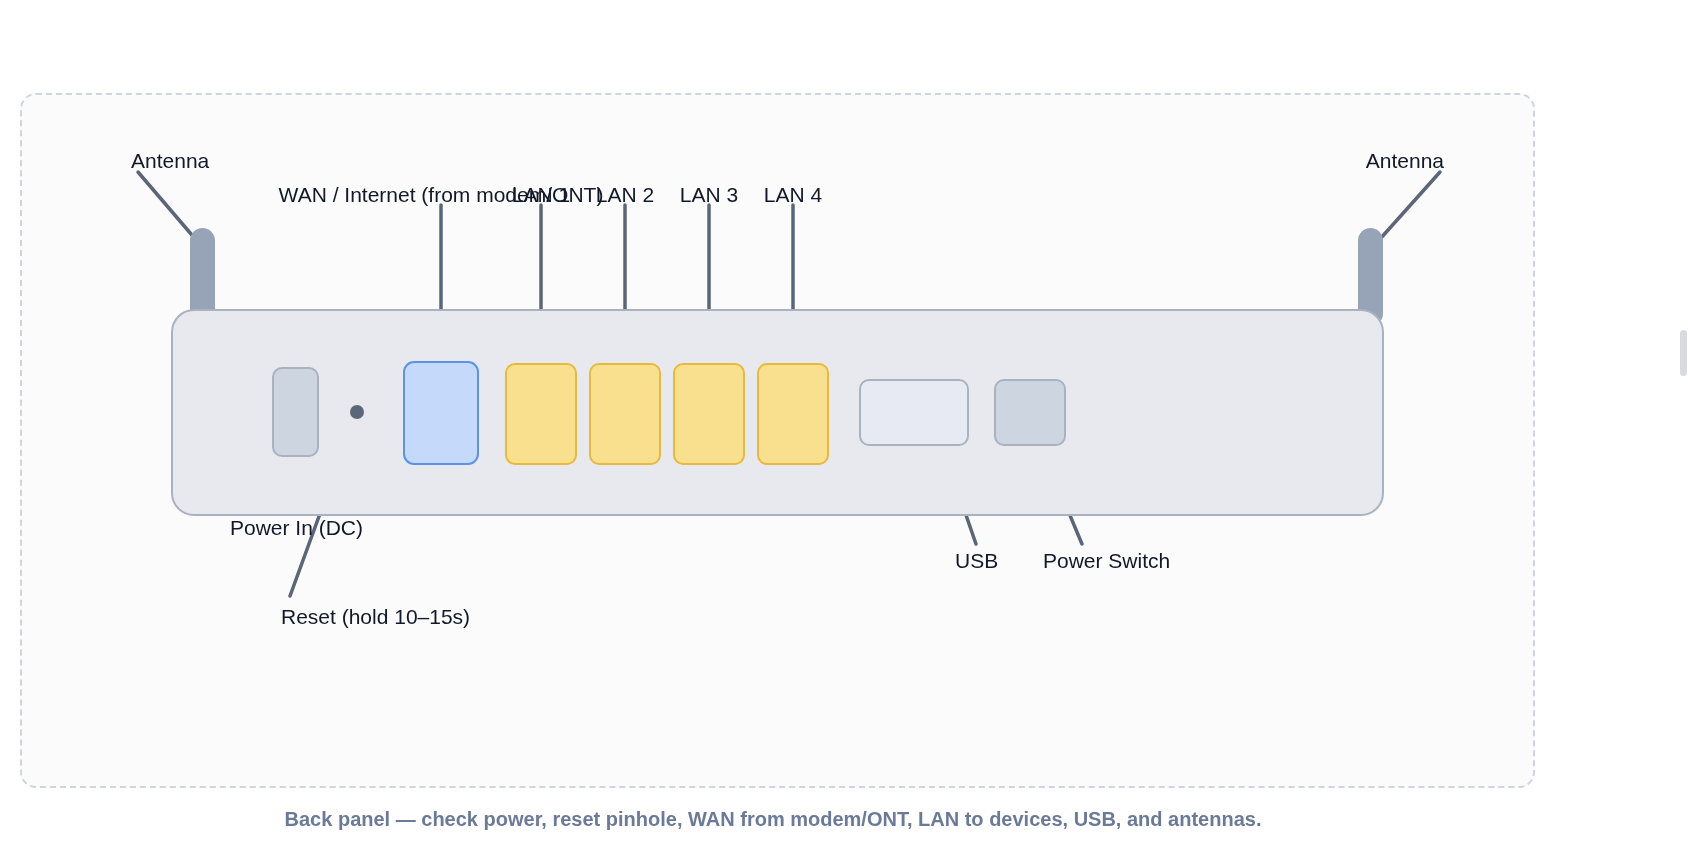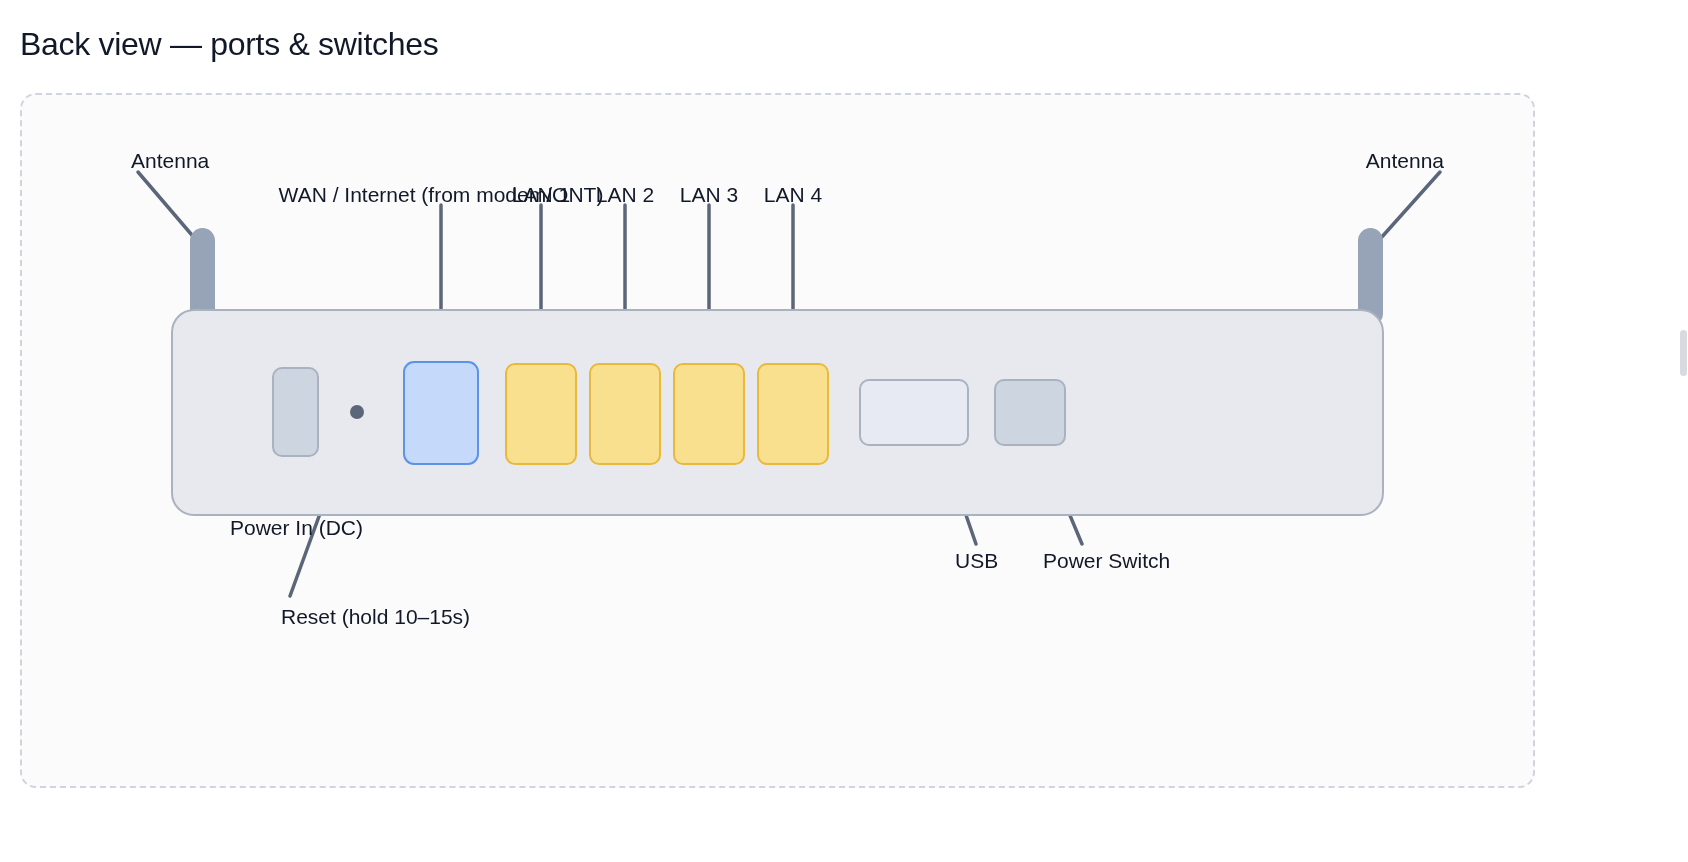--- a/index.html
+++ b/index.html
@@ -90,21 +90,20 @@
     border-radius: 4px;
     background: #b9bcc4;
     opacity: 0.55;
   }
 </style>
 </head>
 <body>
 
 <div id="root">
 
-  <div class="page-title">Back view — ports &amp; switches</div>
 
   <div class="diagram-frame"></div>
 
   <svg class="diagram-svg" viewBox="0 0 1688 862">
 
     <g stroke="#5b6679" stroke-width="3.5" stroke-linecap="round" fill="none">
       <line x1="138" y1="172" x2="203" y2="248"></line>
       <line x1="1440" y1="172" x2="1372" y2="248"></line>
       <line x1="441" y1="205" x2="441" y2="366"></line>
       <line x1="541" y1="205" x2="541" y2="368"></line>
@@ -153,18 +152,19 @@
 
       <text x="230" y="535" text-anchor="start">Power In (DC)</text>
       <text x="281" y="624" text-anchor="start">Reset (hold 10–15s)</text>
 
       <text x="955" y="568" text-anchor="start">USB</text>
       <text x="1043" y="568" text-anchor="start">Power Switch</text>
     </g>
 
   </svg>
 
+  <div class="caption">Back panel — check power, reset pinhole, WAN from modem/ONT, LAN to devices, USB, and antennas.</div>
 
   <div class="scrollbar-track">
     <div class="scrollbar-thumb"></div>
   </div>
 
 </div>
 
 </body></html>

